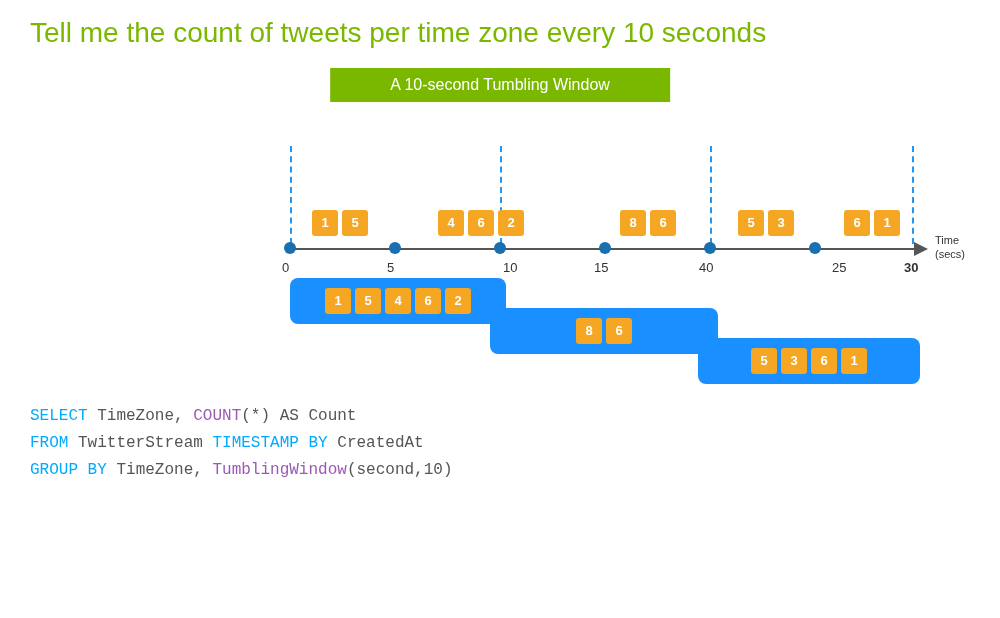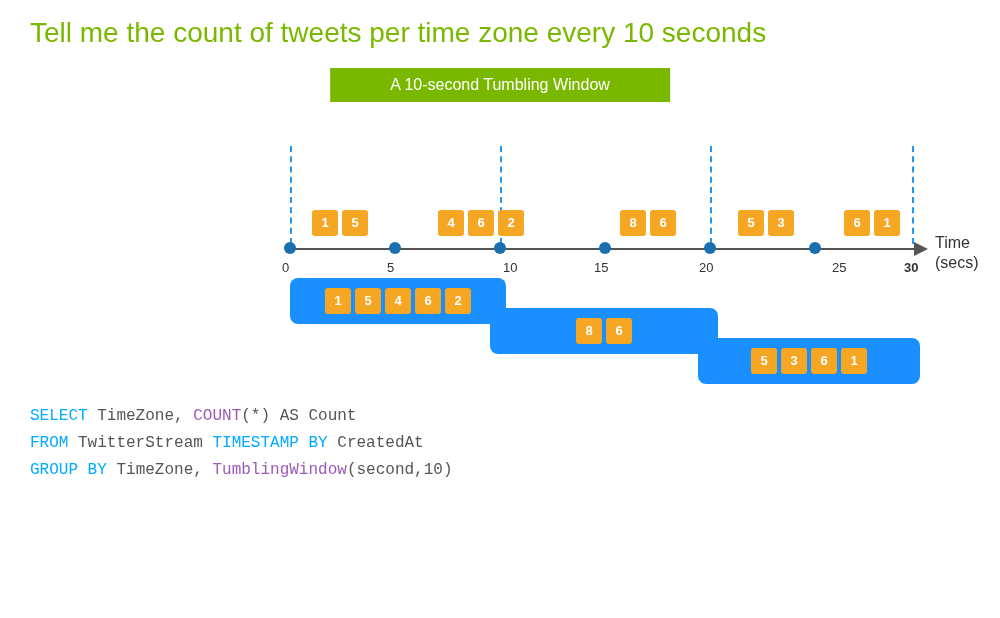--- a/index.html
+++ b/index.html
@@ -76,21 +76,21 @@
       border-top: 7px solid transparent;
       border-bottom: 7px solid transparent;
       border-left: 14px solid #555;
     }
 
     
     .time-label {
       position: absolute;
       top: 95px;
       left: 645px;
-      font-size: 16px;
+      font-size: 11px;
       color: #333;
       line-height: 1.3;
     }
 
     .tick-dot {
       position: absolute;
       top: 104px;
       width: 12px;
       height: 12px;
       border-radius: 50%;
@@ -217,21 +217,21 @@
       <div class="tick-dot" style="left: 104px;"></div>
       <div class="tick-label" style="left: 101px;">5</div>
 
       <div class="tick-dot" style="left: 209px;"></div>
       <div class="tick-label" style="left: 203px; margin-left: 14px;">10</div>
 
       <div class="tick-dot" style="left: 314px;"></div>
       <div class="tick-label" style="left: 308px;">15</div>
 
       <div class="tick-dot" style="left: 419px;"></div>
-      <div class="tick-label" style="left: 413px;">20</div>
+      <div class="tick-label" style="left: 413px;">40</div>
 
       <div class="tick-dot" style="left: 524px;"></div>
       <div class="tick-label" style="left: 546px;">25</div>
 
       <div class="tick-label" style="left: 618px; font-weight: bold;">30</div>
 
       <div class="window-bar window-bar-blue" style="top: 140px; left: 0px; width: 216px;">
         <div class="window-box">1</div>
         <div class="window-box">5</div>
         <div class="window-box">4</div>

